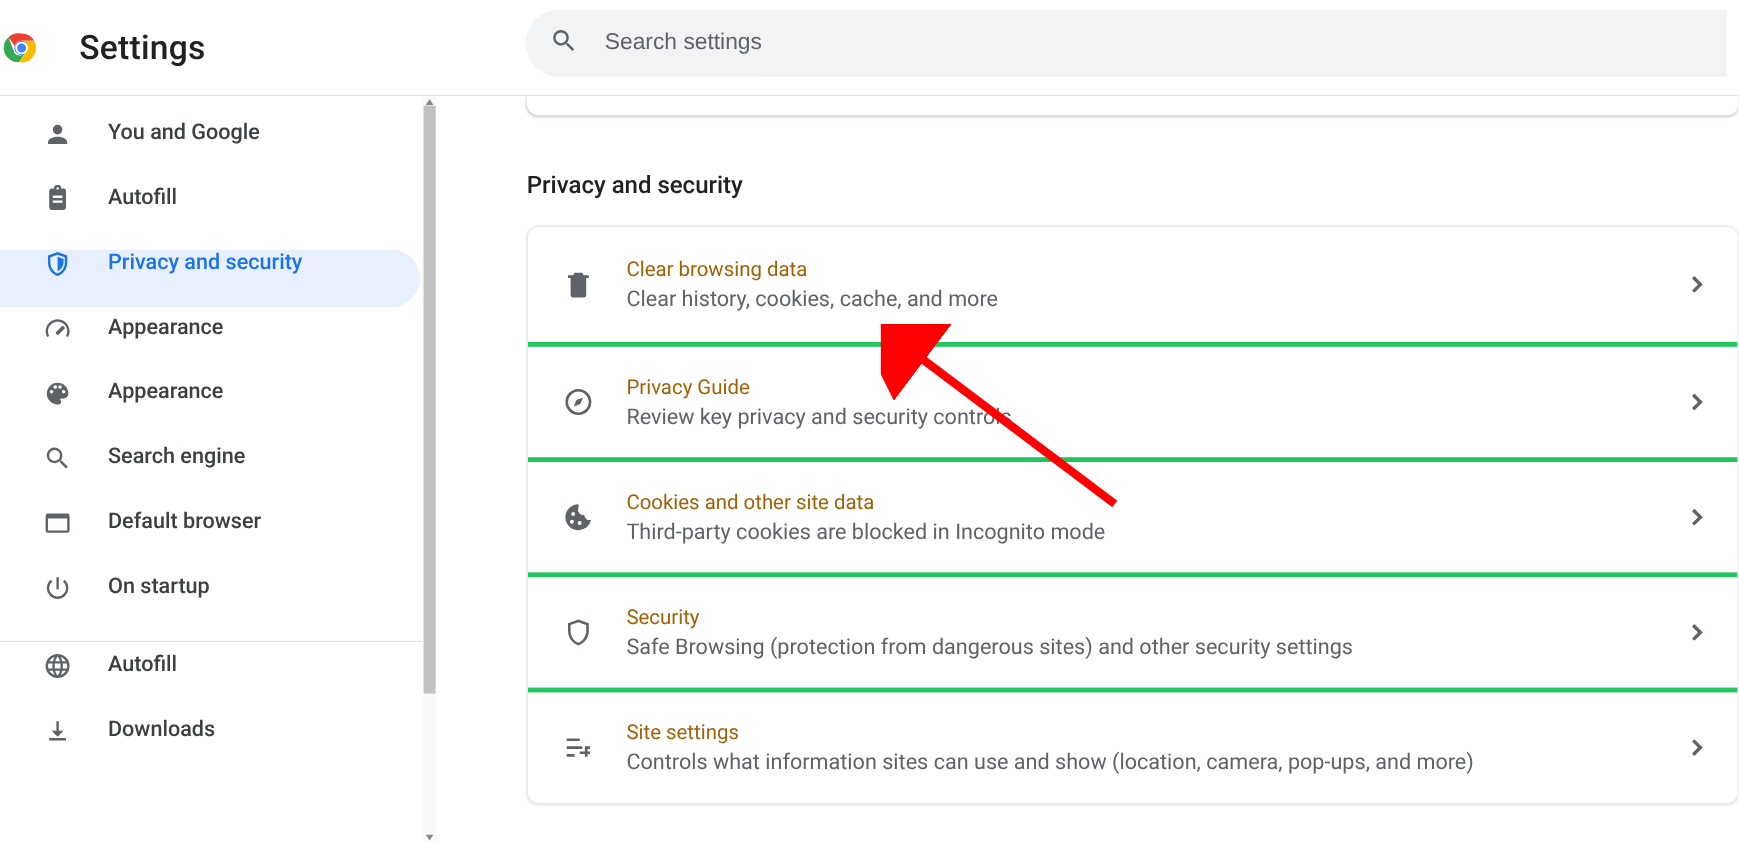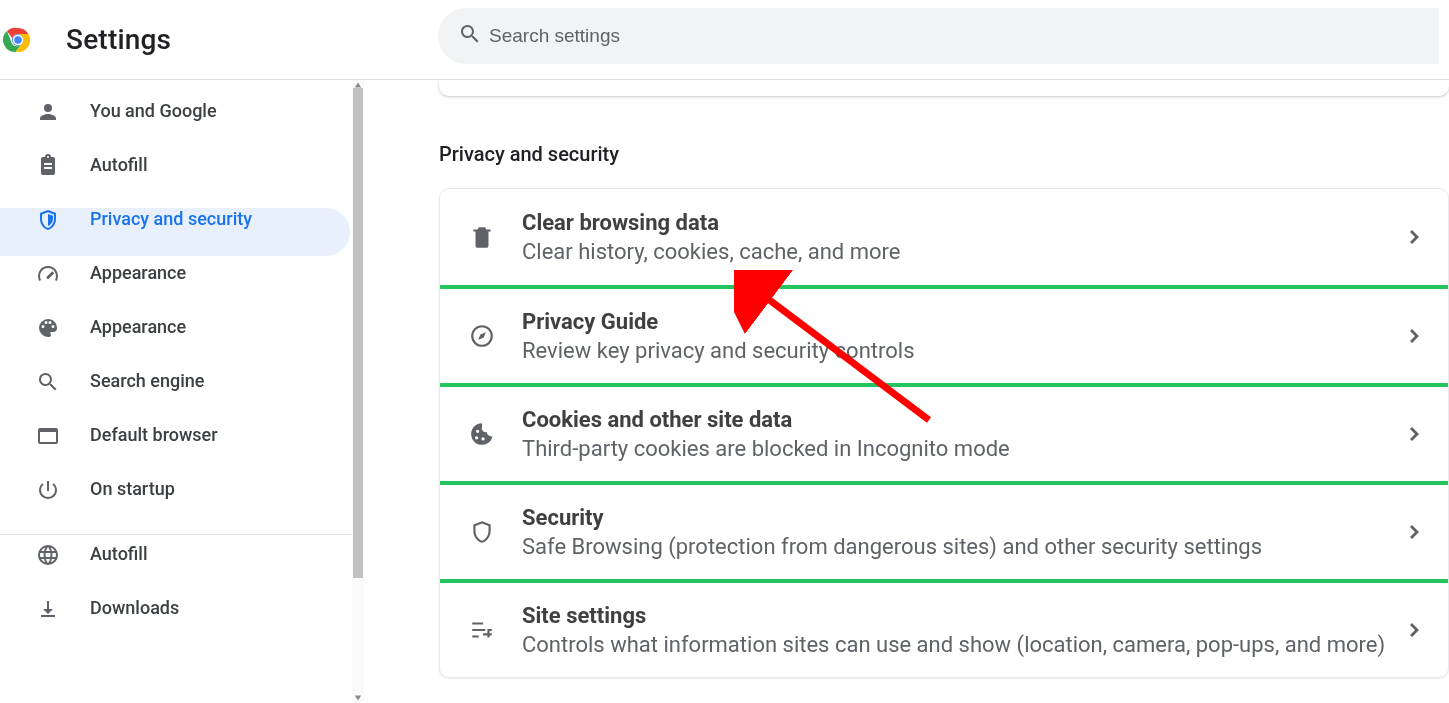--- a/index.html
+++ b/index.html
@@ -39,21 +39,21 @@
     display: flex;
     align-items: center;
     padding-left: 20px;
   }
   .search-box svg { fill: #5f6368; width: 24px; height: 24px; }
   .search-input {
     border: none;
     background: transparent;
     font-size: 19px;
     color: #5f6368;
-    margin-left: 7px;
+    margin-left: 22px;
     outline: none;
     flex: 1;
   }
   .search-input::placeholder { color: #5f6368; }
 
   .body-wrap { display: flex; height: calc(703px - 80px); }
 
   .sidebar {
     width: 364px;
     padding-top: 14px;
@@ -137,22 +137,22 @@
     min-height: 96px;
   }
   .row:first-child { border-top: none; }
   .row-icon {
     width: 28px; height: 28px; fill: #5f6368;
     margin-right: 26px; flex-shrink:0;
     display:flex;align-items:center;justify-content:center;
   }
   .row-icon svg { width: 26px; height: 26px; }
   .row-text { flex: 1; }
-  .row-title { font-size: 22px; color: #404040; margin-bottom: 4px; font-weight: bold; }
-  .row-sub { font-size: 22px; color: #5f6368; }
+  .row-title { font-size: 17px; color: #a16207; margin-bottom: 4px; }
+  .row-sub { font-size: 18px; color: #5f6368; }
   .row-arrow { fill: #5f6368; width: 10px; height: 14px; flex-shrink:0; margin-left:12px;}
 
   .red-arrow {
     position: absolute;
     pointer-events: none;
   }
 </style>
 </head>
 <body>
 

